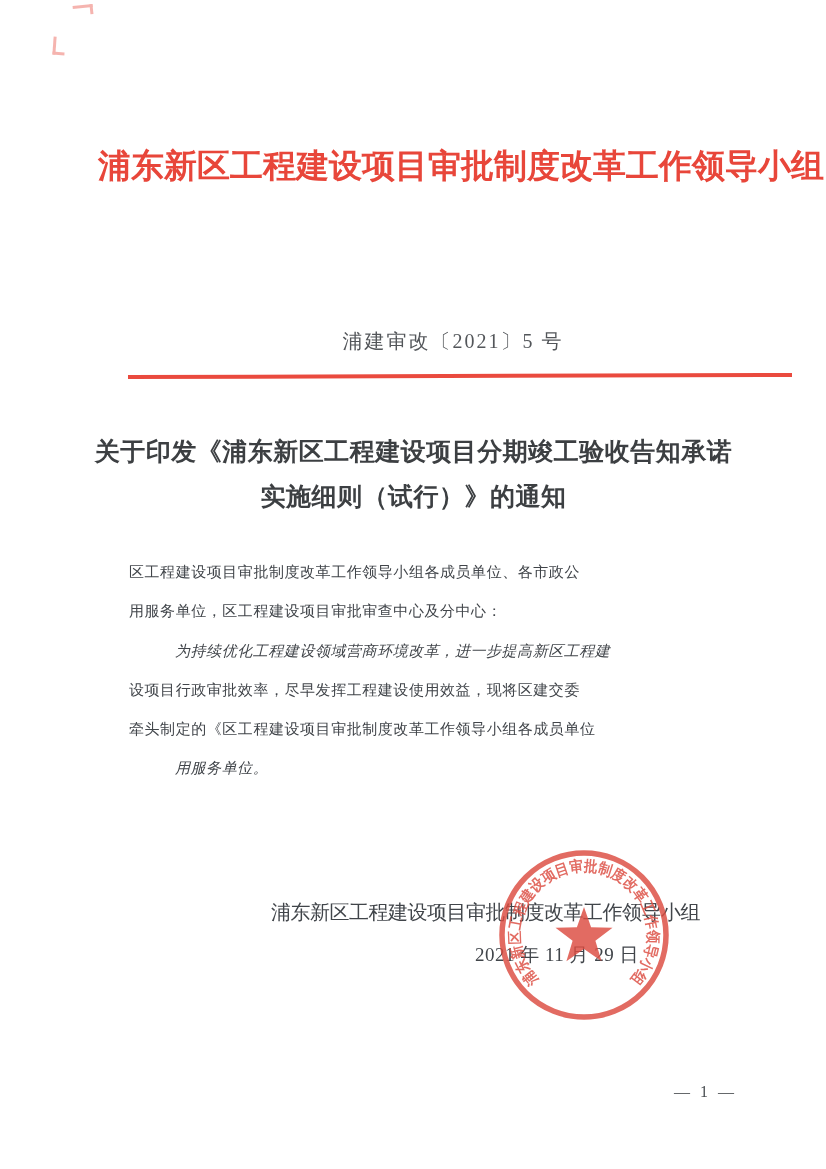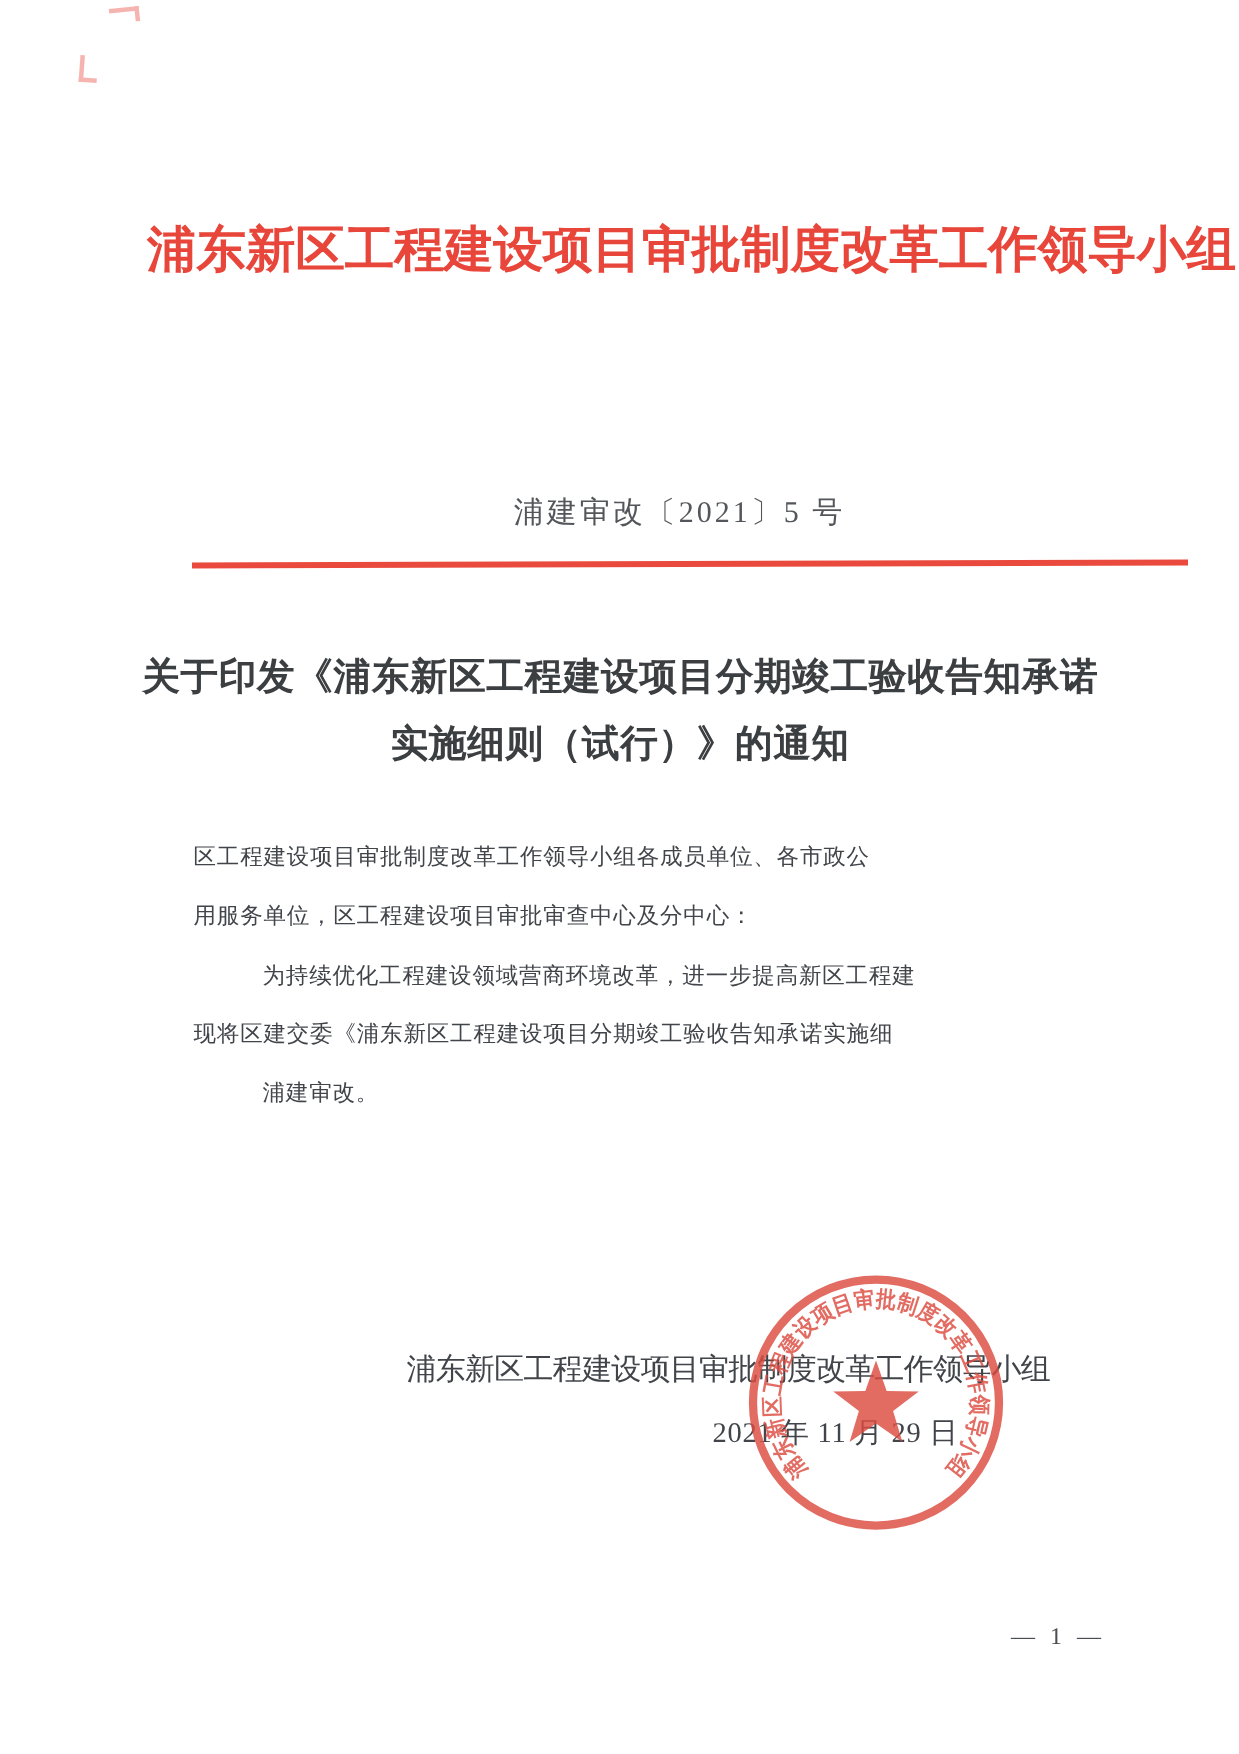--- a/index.html
+++ b/index.html
@@ -49,21 +49,21 @@
   }
   
   .body-block{
     position:absolute;top:553px;left:81px;width:668px;
     font-size:15px;
     line-height:39.3px;
     color:#41454a;
     letter-spacing:0.55px;
   }
   .body-line{white-space:nowrap;}
-  .body-line.indent{text-indent:46px;}
+  .body-line.indent{text-indent:46px;font-style:italic;}
   
   .signature-org{
     position:absolute;top:899px;left:223px;
     font-size:20px;letter-spacing:-0.5px;
     color:#41454a;white-space:nowrap;
   }
   .signature-date{
     position:absolute;top:942px;left:427px;
     font-size:19px;color:#41454a;
     letter-spacing:0.5px;white-space:nowrap;
@@ -115,22 +115,23 @@
 
   <div class="doc-title">
     <div>关于印发《浦东新区工程建设项目分期竣工验收告知承诺</div>
     <div>实施细则（试行）》的通知</div>
   </div>
 
   <div class="body-block">
     <div class="body-line">区工程建设项目审批制度改革工作领导小组各成员单位、各市政公</div>
     <div class="body-line">用服务单位，区工程建设项目审批审查中心及分中心：</div>
     <div class="body-line indent">为持续优化工程建设领域营商环境改革，进一步提高新区工程建</div>
-    <div class="body-line">现将区建交委《浦东新区工程建设项目分期竣工验收告知承诺实施细</div>
-    <div class="body-line indent">浦建审改。</div>
+    <div class="body-line">设项目行政审批效率，尽早发挥工程建设使用效益，现将区建交委</div>
+    <div class="body-line">牵头制定的《区工程建设项目审批制度改革工作领导小组各成员单位</div>
+    <div class="body-line indent">用服务单位。</div>
   </div>
 
   <div class="signature-org">浦东新区工程建设项目审批制度改革工作领导小组</div>
 
   <div class="signature-date">2021 年 11 月 29 日</div>
 
   <svg class="seal" viewBox="0 0 200 200" xmlns="http://www.w3.org/2000/svg">
     <circle cx="100" cy="100" r="82" fill="none" stroke="#dc4b40" stroke-width="5.5"></circle>
     <polygon fill="#dc4b40" points="100,72 107.1,92.3 128.5,92.7 111.4,105.7 117.6,126.3 100,114 82.4,126.3 88.6,105.7 71.5,92.7 92.9,92.3"></polygon>
     <defs>

